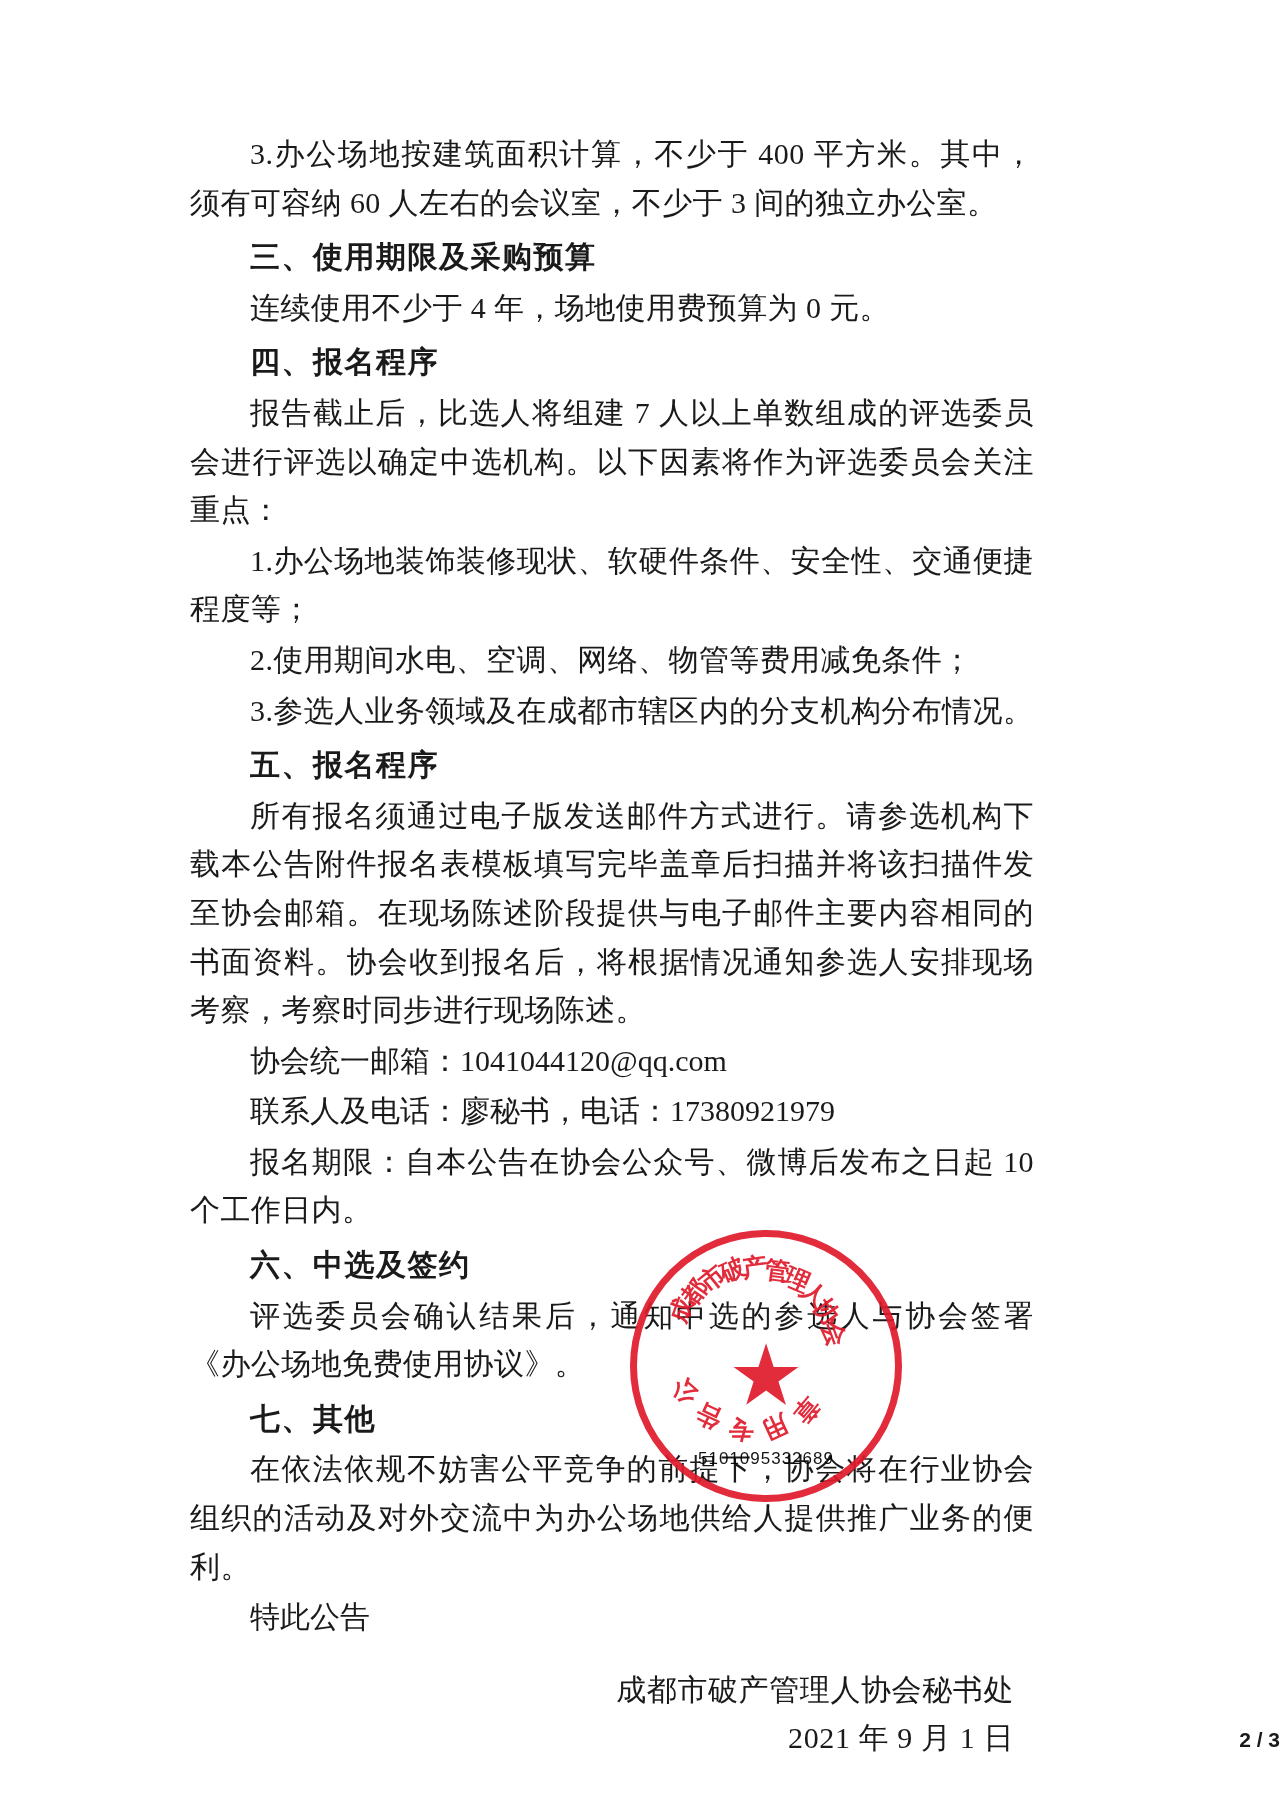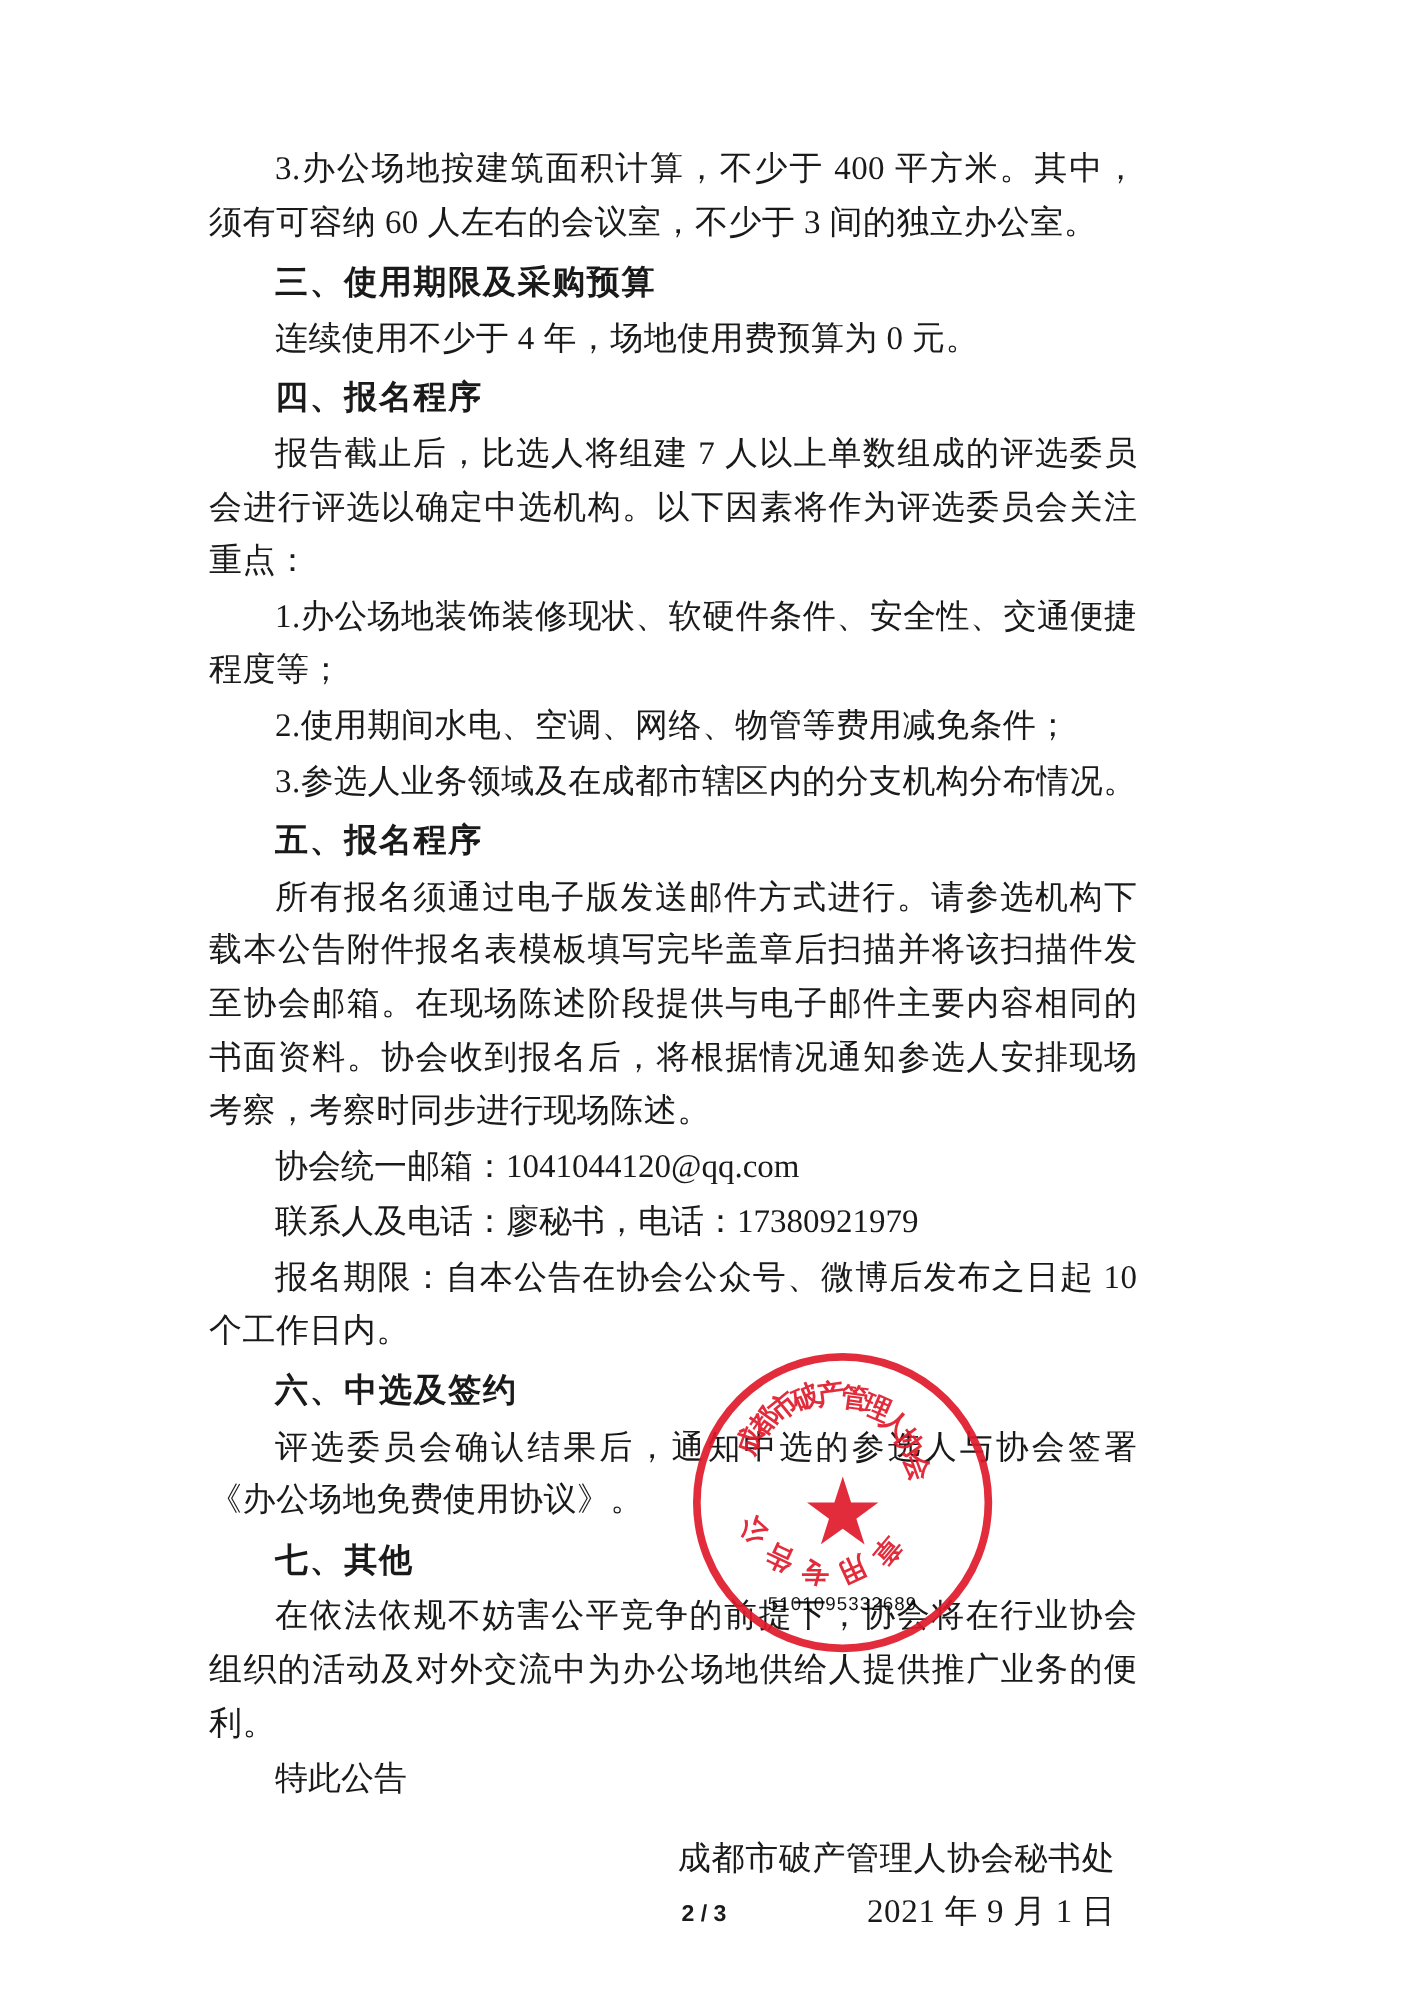--- a/index.html
+++ b/index.html
@@ -114,21 +114,21 @@
     font-size: 17px;
     color: #000000;
     font-family: "Liberation Sans", "DejaVu Sans", sans-serif;
     letter-spacing: 1px;
   }
   .footer {
     position: absolute;
     left: 0;
     bottom: 58px;
     width: 100%;
-    text-align: center;
+    text-align: right;
     font-size: 21px;
     font-weight: bold;
     font-family: "Liberation Sans", "DejaVu Sans", sans-serif;
     color: #1a1a1a;
   }
 </style>
 </head>
 <body>
 
 <div class="page">

